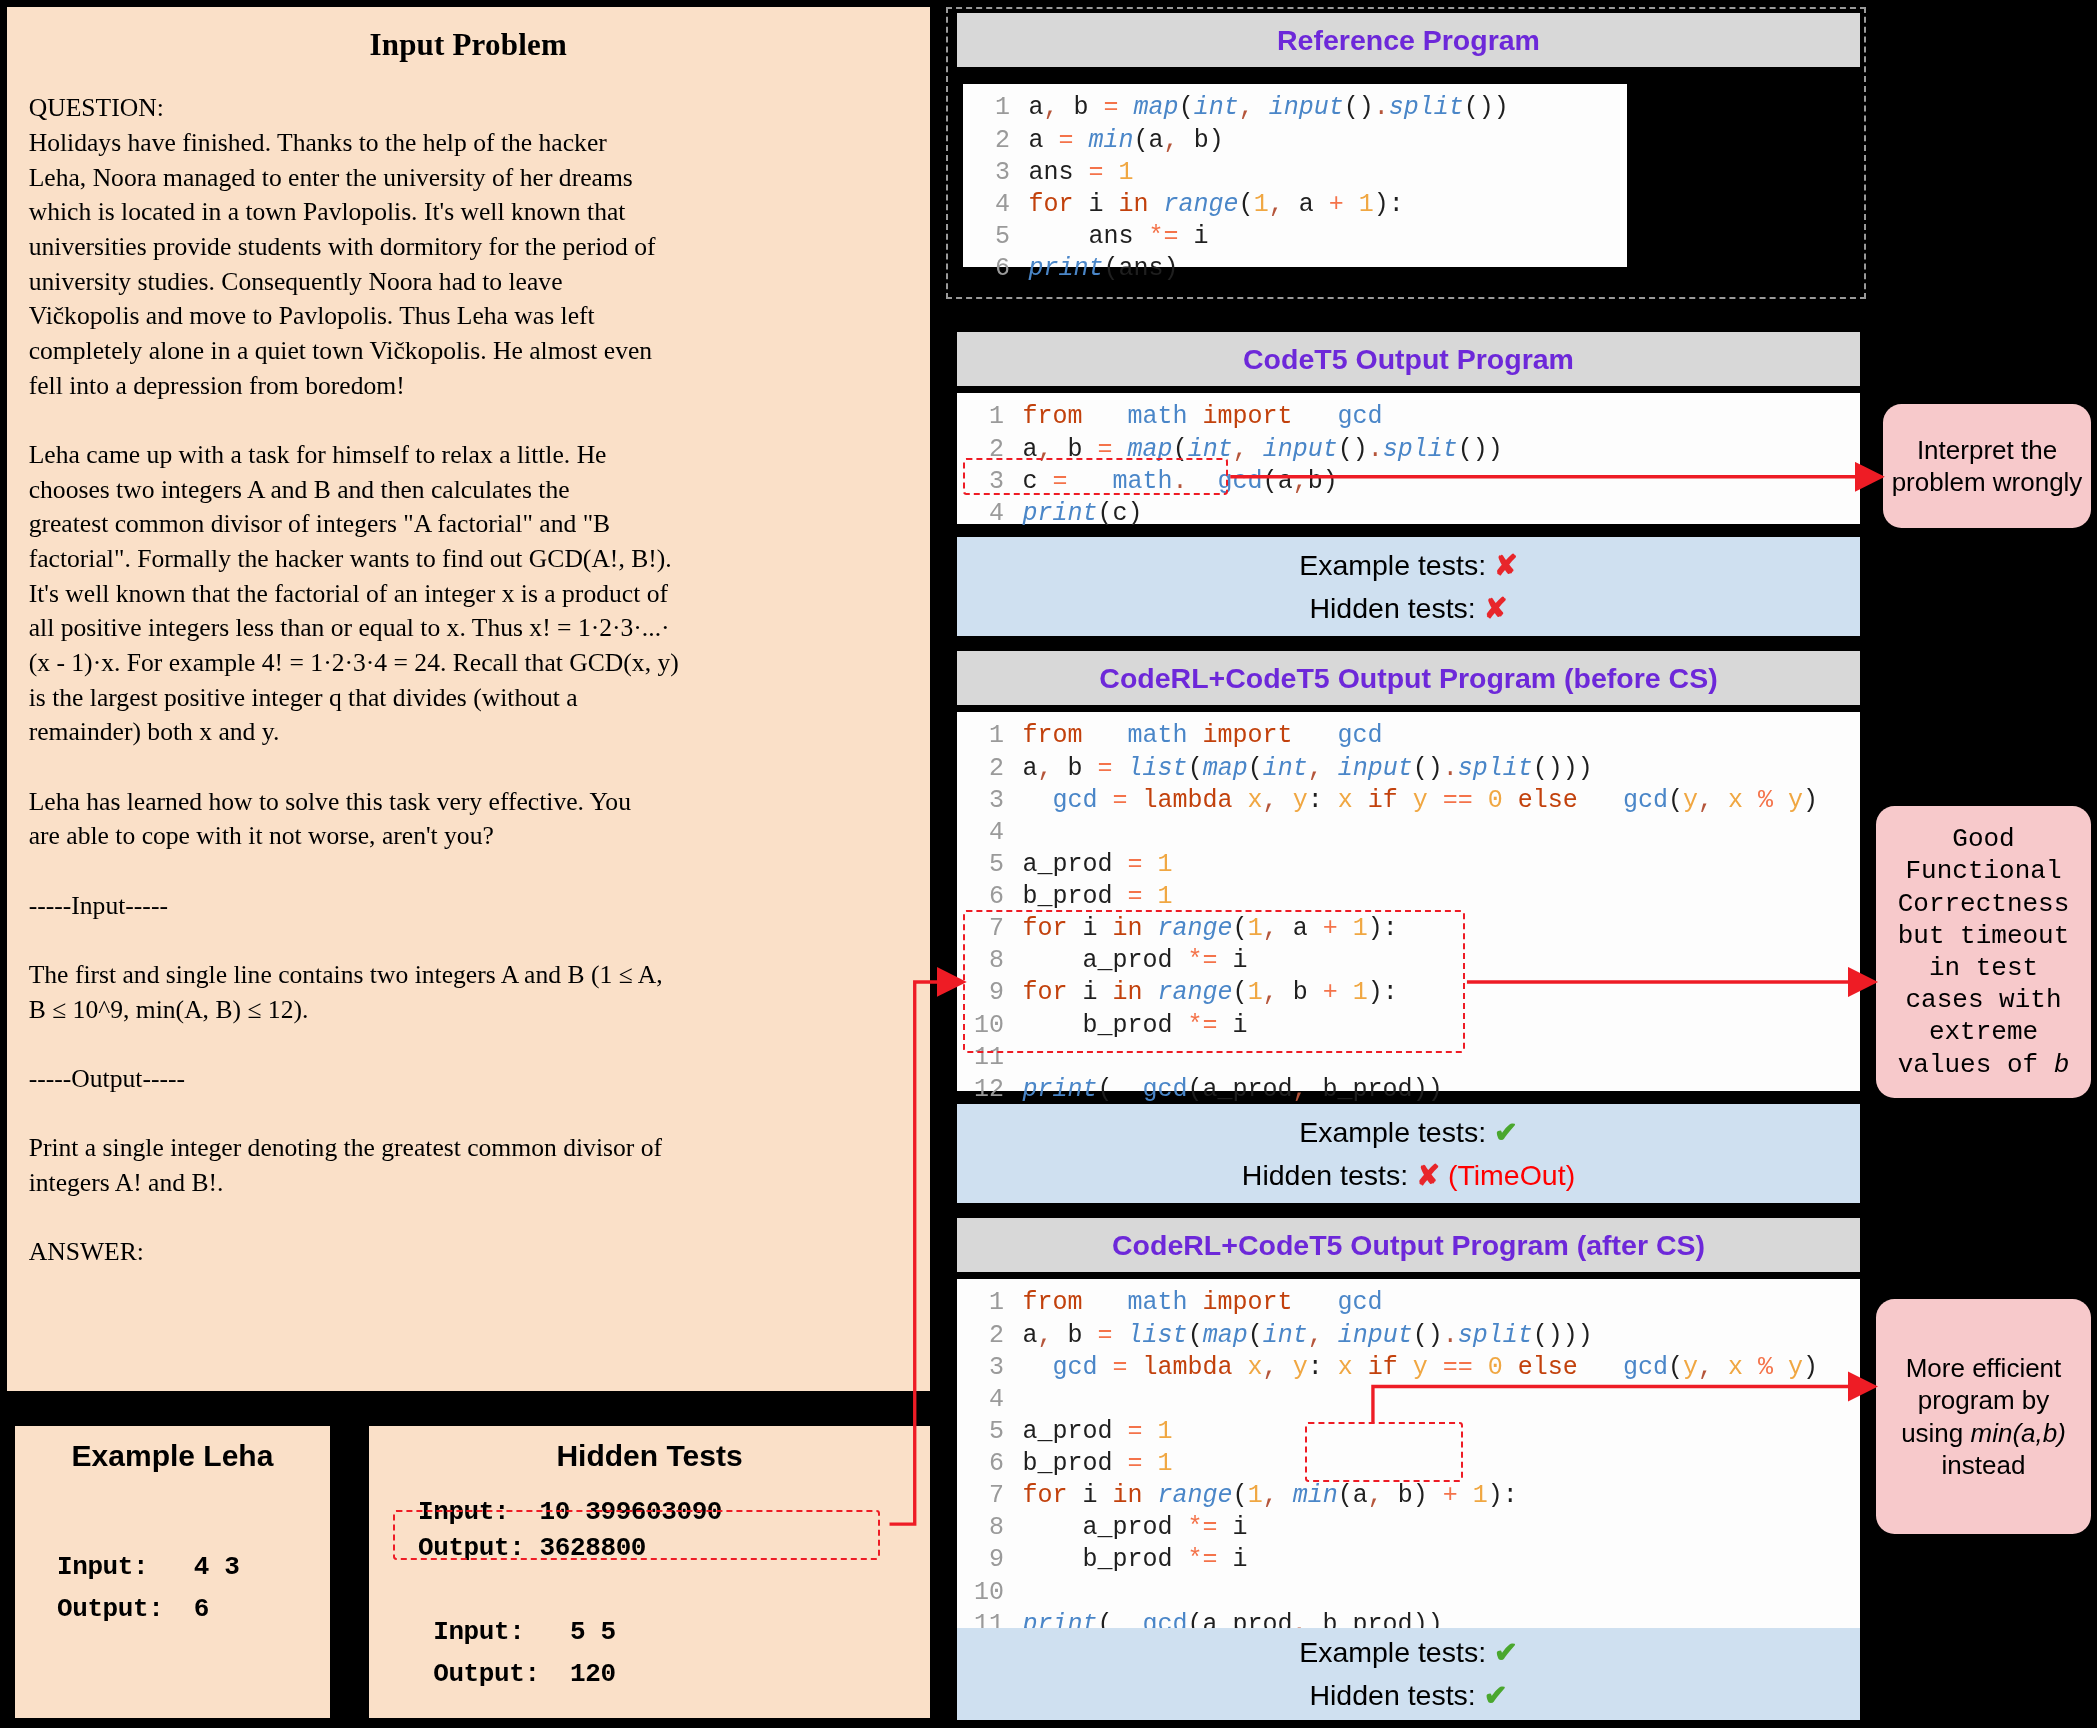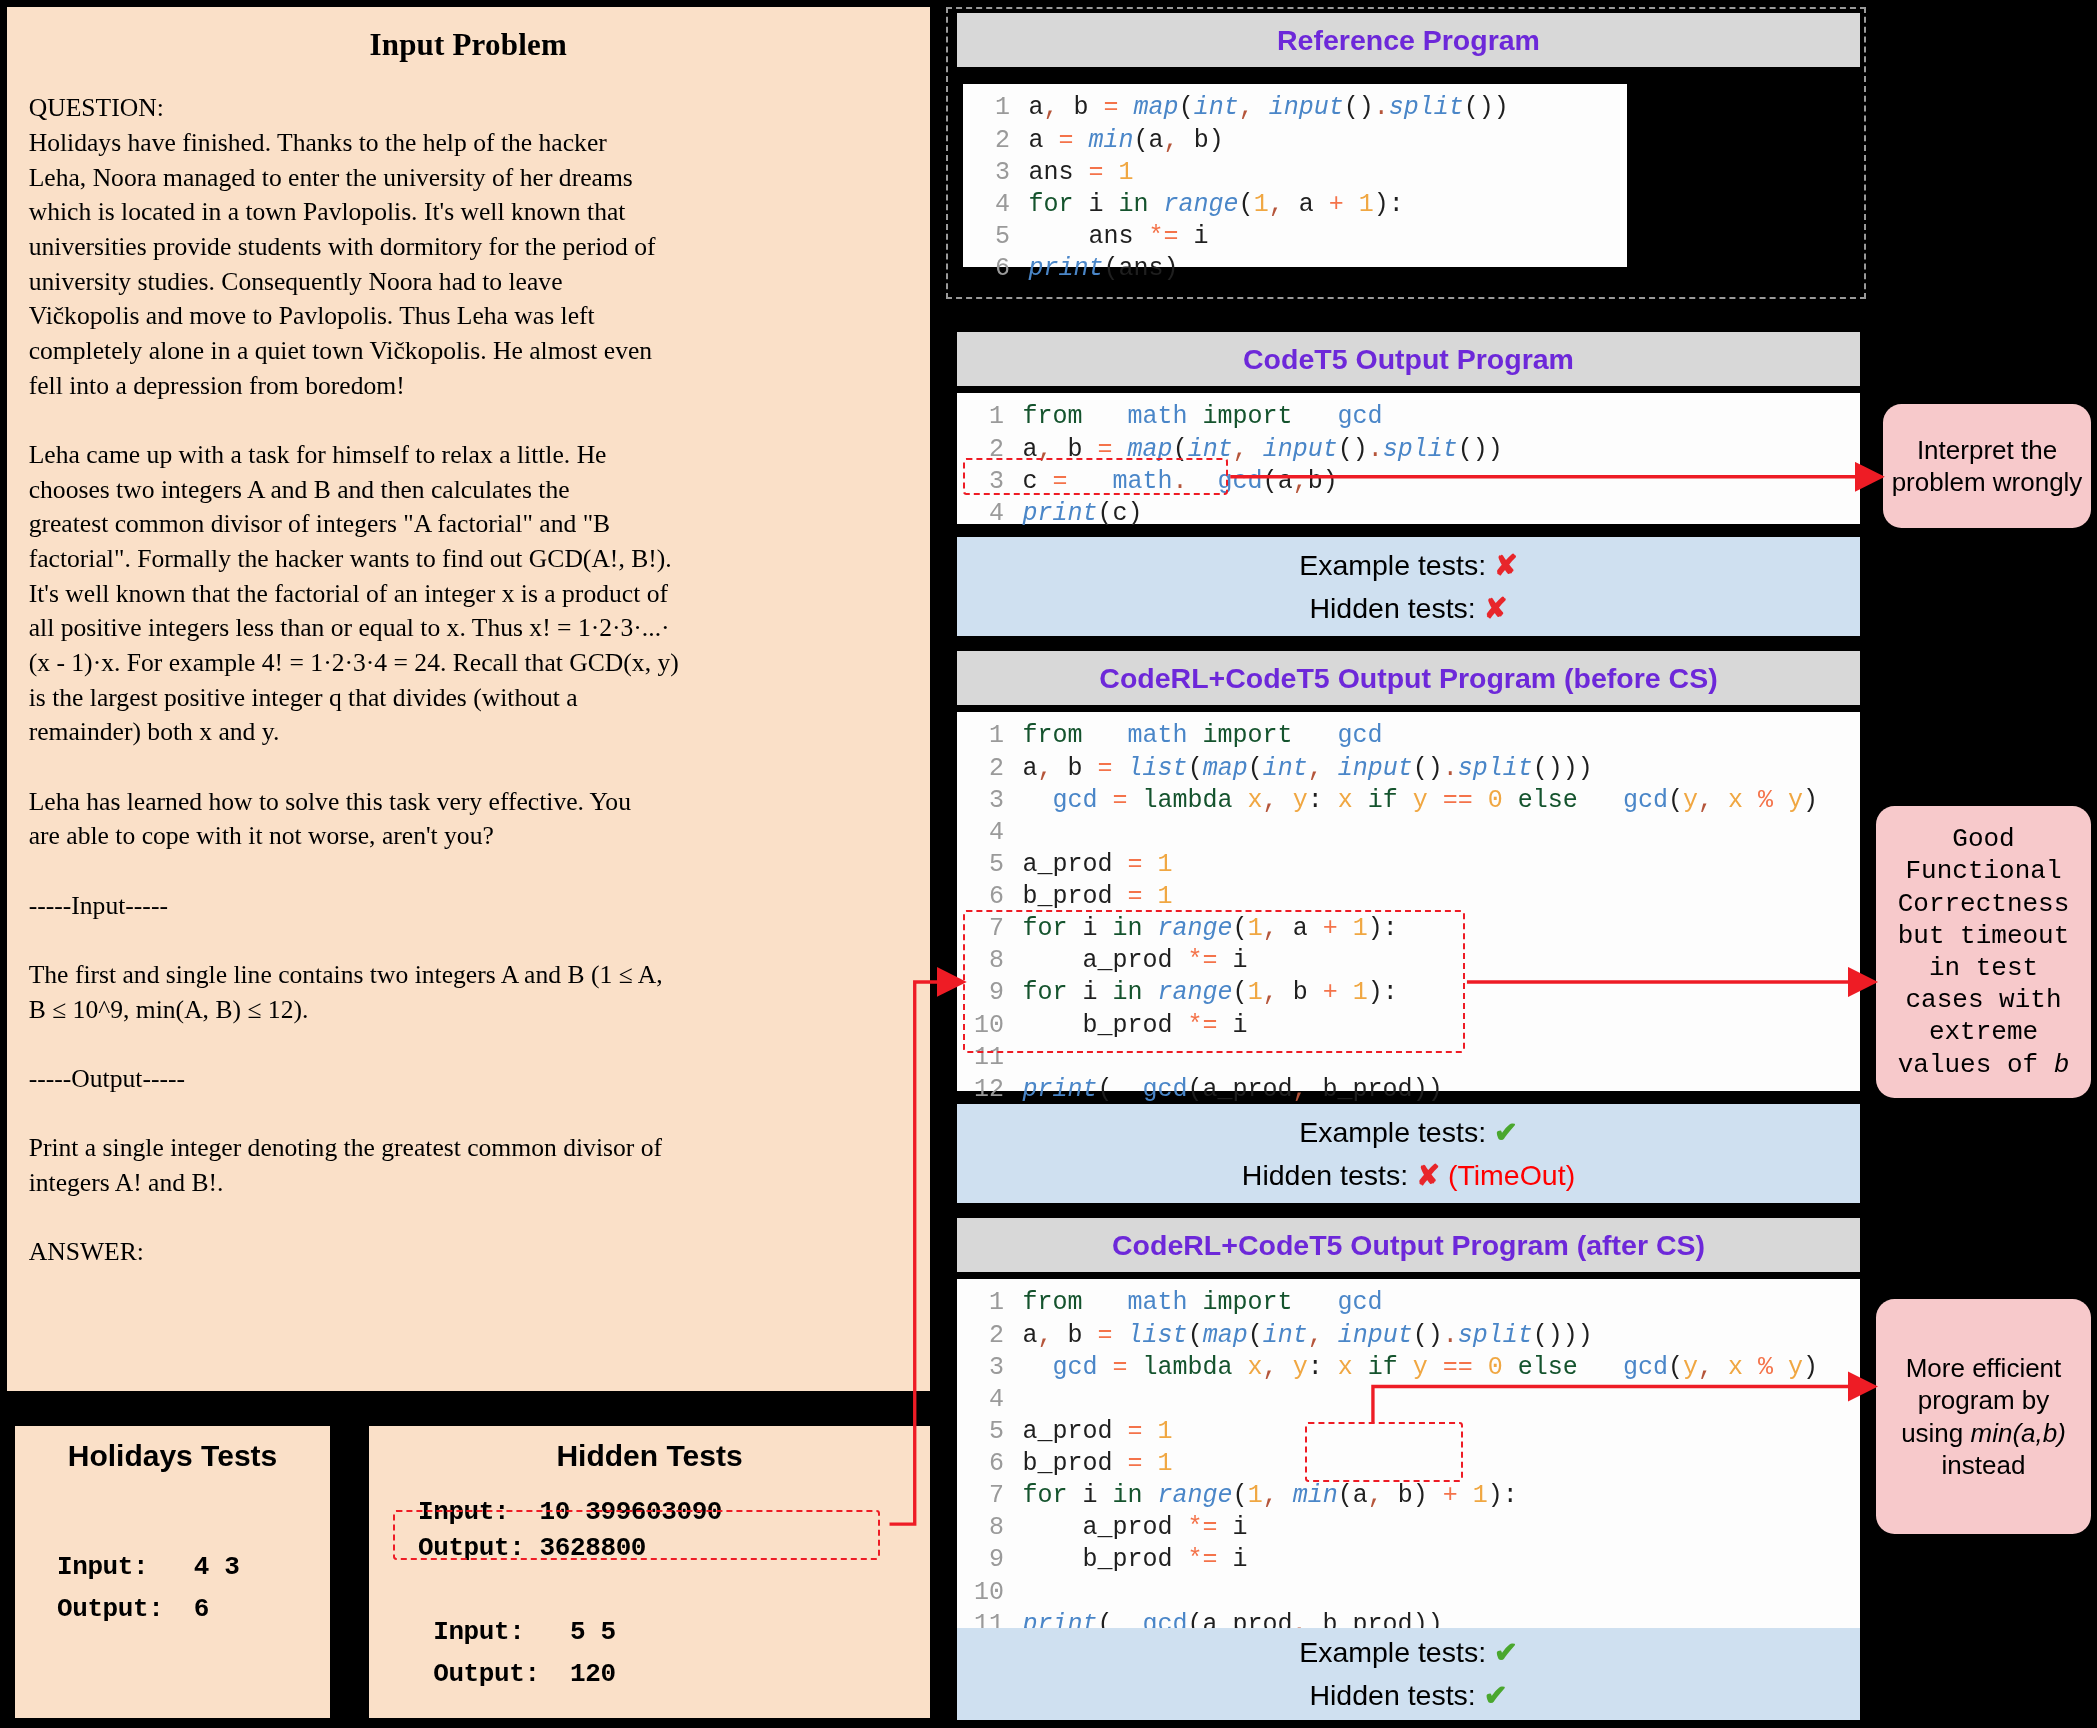--- a/index.html
+++ b/index.html
@@ -25,21 +25,21 @@
   #hidden-tests-body{padding-left:49px;line-height:1.62;}
 
   
   .sec-head{background:#d8d8d8;height:54px;display:flex;align-items:center;justify-content:center;}
   .sec-head-text{font-size:28.5px;font-weight:bold;color:#6d28d9;}
 
   
   .codebox{background:#fdfdfd;padding:8.4px 0 10px 0;}
   .code{font-family:"Liberation Mono",monospace;font-size:25px;line-height:1.285;white-space:pre;}
   .ln{color:#9a9a9a;display:inline-block;width:47px;text-align:right;margin-right:18.5px;}
-  .kw{color:#14532d;}          
+  .kw{color:#c2410c;}          
   .fn{color:#4a86c8;font-style:italic;}  
   .bi{color:#4a86c8;padding-left:30px;}          
   .op{color:#f4734a;}          
   .num{color:#f0a742;}         
   .var{color:#f0a742;}         
   .pl{color:#1f1f1f;}          
   .cm{color:#b5553a;}          
 
   
   .resbox{background:#cfe0f0;display:flex;flex-direction:column;align-items:center;justify-content:center;}
@@ -96,21 +96,21 @@
 
 -----Output-----
 
 Print a single integer denoting the greatest common divisor of
 integers A! and B!.
 
 ANSWER:</div>
 </div>
 
 <div class="abs peach" id="example-tests-panel">
-  <div class="tests-title">Holidays Tests</div>
+  <div class="tests-title">Example Leha</div>
   <div class="mono" id="example-tests-body">Input:   4 3
 Output:  6</div>
 </div>
 
 <div class="abs peach" id="hidden-tests-panel">
   <div class="tests-title">Hidden Tests</div>
   <div class="mono" style="padding-left:49px;">Input:  10 399603090</div>
   <div class="mono" id="hidden-tests-body">Output: 3628800
 
  Input:   5 5

